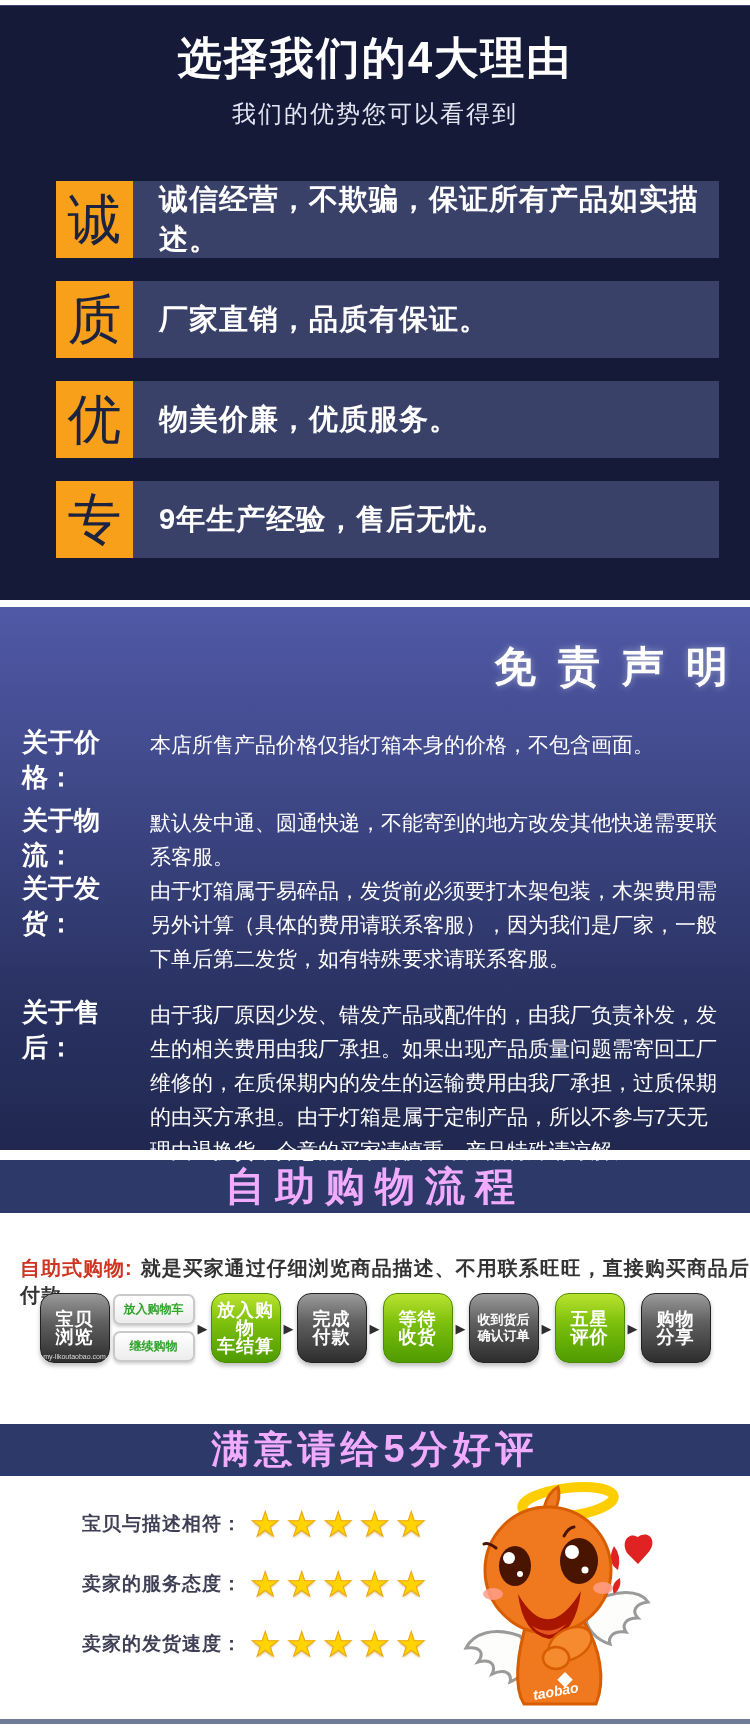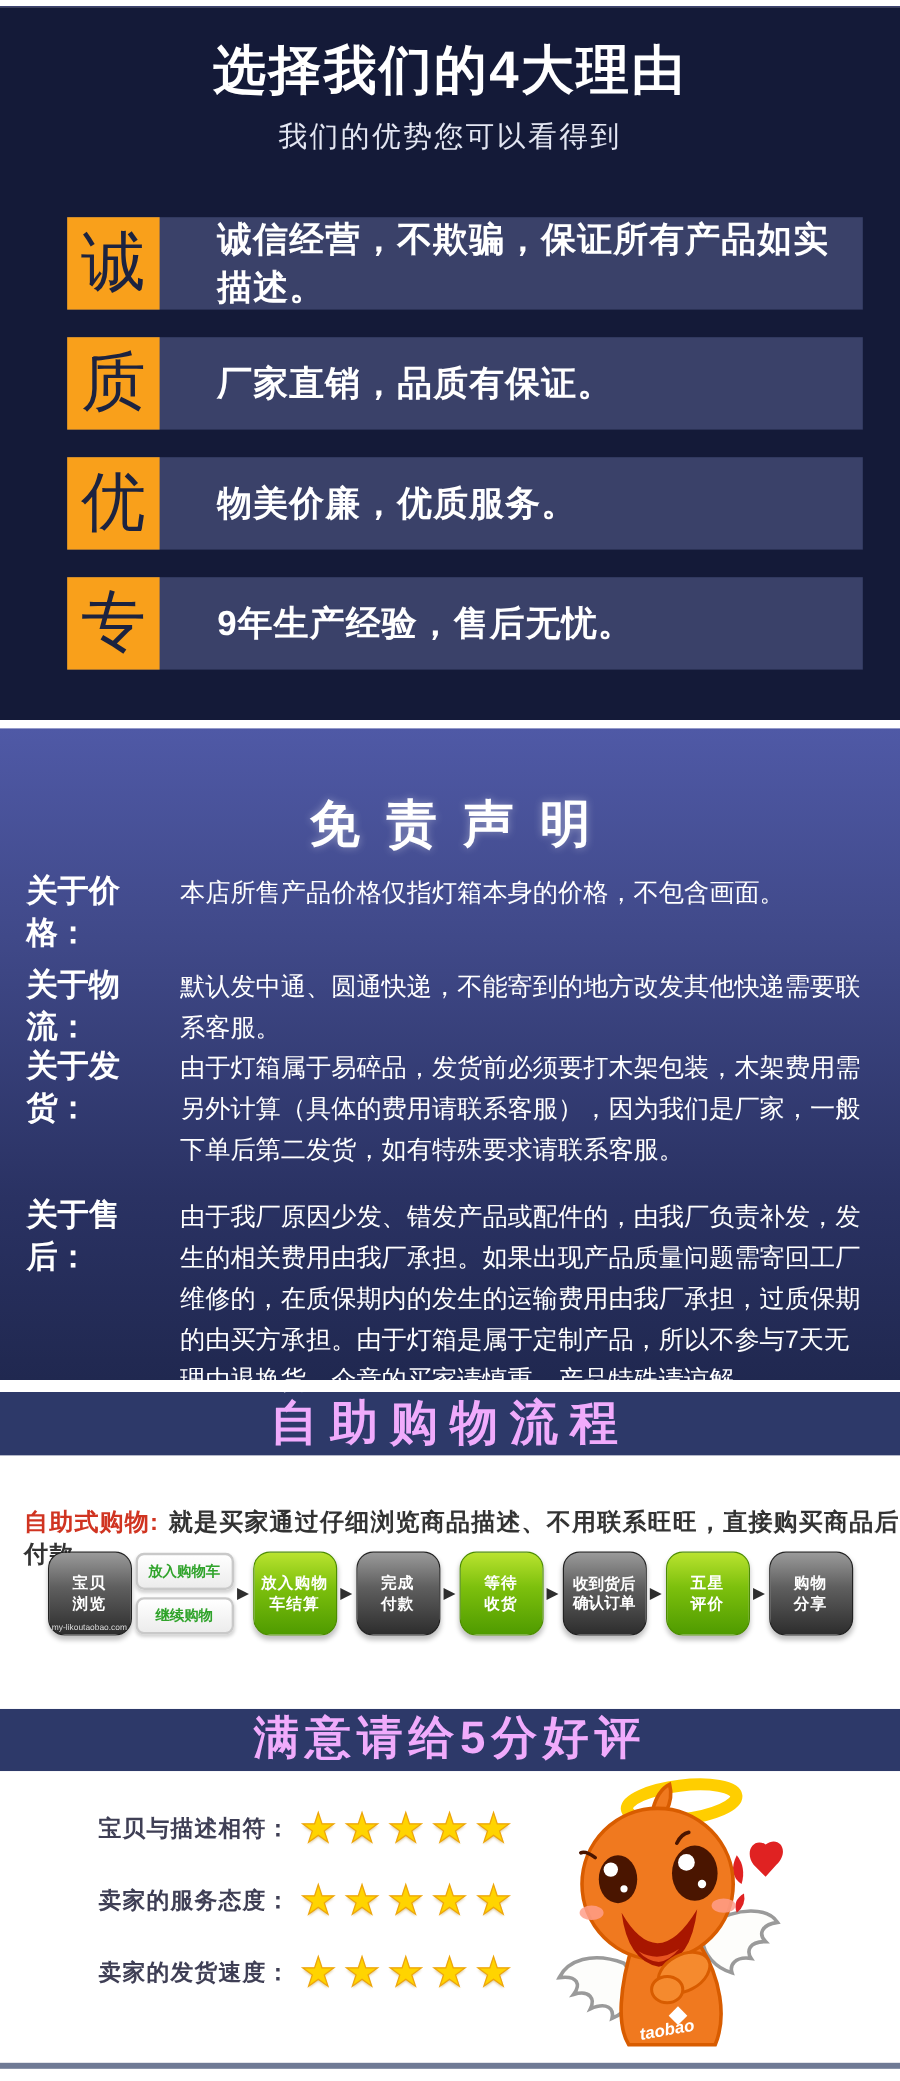--- a/index.html
+++ b/index.html
@@ -10,29 +10,29 @@
   .strip-top{height:6px;background:#fff;border-bottom:1px solid #3c4370;box-sizing:border-box;}
 
   
   .sec-reasons{height:594px;background:#141a38;position:relative;}
   .reasons-title{padding-top:23px;text-align:center;color:#fff;font-size:44px;font-weight:bold;letter-spacing:2px;}
   .reasons-subtitle{text-align:center;color:#e3e6f2;font-size:24px;margin-top:10px;font-weight:500;letter-spacing:2px;}
   .reason-row{position:absolute;left:56px;width:663px;height:77px;background:#3a4169;display:flex;align-items:center;}
   .row-0{top:175px}.row-1{top:275px}.row-2{top:375px}.row-3{top:475px}
   .reason-badge{width:77px;height:77px;background:#f9a01b;color:#1c2340;font-size:54px;line-height:77px;
                 text-align:center;flex:none;font-weight:500;}
-  .reason-text{color:#fff;font-size:29px;font-weight:bold;padding-left:48px;letter-spacing:1px;}
+  .reason-text{color:#fff;font-size:29px;font-weight:bold;padding-left:26px;letter-spacing:1px;}
 
   .gap1{height:7px;background:#fff;}
   .gap2{height:10px;background:#fff;}
 
   
   .sec-disclaimer{height:543px;position:relative;
      background:linear-gradient(180deg,#4f59a6 0%,#404989 32%,#2a3263 72%,#202850 100%);}
-  .disclaimer-title{padding-top:52px;text-align:center;color:#fff;font-size:42px;font-weight:bold;
+  .disclaimer-title{padding-top:32px;text-align:right;color:#fff;font-size:42px;font-weight:bold;
      letter-spacing:22px;text-indent:22px;text-shadow:0 0 7px rgba(255,255,255,.4);}
   .disc-item{position:absolute;left:22px;right:24px;display:flex;color:#fff;}
   .item-0{top:118px}.item-1{top:196px}.item-2{top:264px}.item-3{top:388px}
   .disc-label{flex:none;width:128px;font-size:26px;font-weight:bold;}
   .disc-text{flex:1;font-size:21px;line-height:34px;font-weight:500;padding-top:3px;}
 
   
   .bar{background:#2d3969;color:#f0abfc;text-align:center;font-weight:bold;}
   .bar1{height:53px;font-size:40px;line-height:52px;letter-spacing:10px;}
   .bar2{height:52px;font-size:38px;line-height:50px;letter-spacing:5px;}
@@ -40,21 +40,21 @@
   
   .sec-flow{height:211px;background:#fff;position:relative;}
   .flow-intro{position:absolute;top:42px;left:20px;font-size:20px;color:#333;font-weight:600;letter-spacing:1px;}
   .flow-intro-label{color:#d03421;font-size:20px;font-weight:bold;margin-right:8px;}
   .flow-row{position:absolute;top:80px;left:0;right:0;display:flex;justify-content:center;align-items:center;gap:3px;}
   .step{width:70px;height:70px;border-radius:14px;color:#fff;font-weight:bold;display:flex;flex-direction:column;
         align-items:center;justify-content:center;text-align:center;position:relative;flex:none;
         box-shadow:0 3px 4px rgba(0,0,0,.25);box-sizing:border-box;}
   .step.dark{background:linear-gradient(180deg,#9a9a9a 0%,#5f5f5f 42%,#2d2d2d 100%);border:1px solid #222;}
   .step.green{background:linear-gradient(180deg,#b9e32f 0%,#7dc00d 42%,#4f9b00 100%);border:1px solid #4c8c00;}
-  .step-line{font-size:13px;line-height:18px;letter-spacing:1px;}
+  .step-line{font-size:18px;line-height:18px;letter-spacing:1px;}
   .step.small .step-line{font-size:13px;line-height:16px;letter-spacing:0;}
   .step-sub{position:absolute;bottom:2px;left:0;width:100%;font-size:7px;color:#ddd;font-weight:normal;text-align:center;}
   .choice{width:82px;display:flex;flex-direction:column;gap:6px;flex:none;}
   .choice-box{height:27px;background:linear-gradient(180deg,#ffffff,#ececec);border:2px solid #c9c9c9;border-radius:7px;
         box-shadow:0 2px 3px rgba(0,0,0,.18);color:#2fa32a;font-size:12px;font-weight:bold;
         display:flex;align-items:center;justify-content:center;}
   .arrow{flex:none;}
   .arrow::after{content:'▶';font-size:13px;color:#2e2e2e;}
 
   

